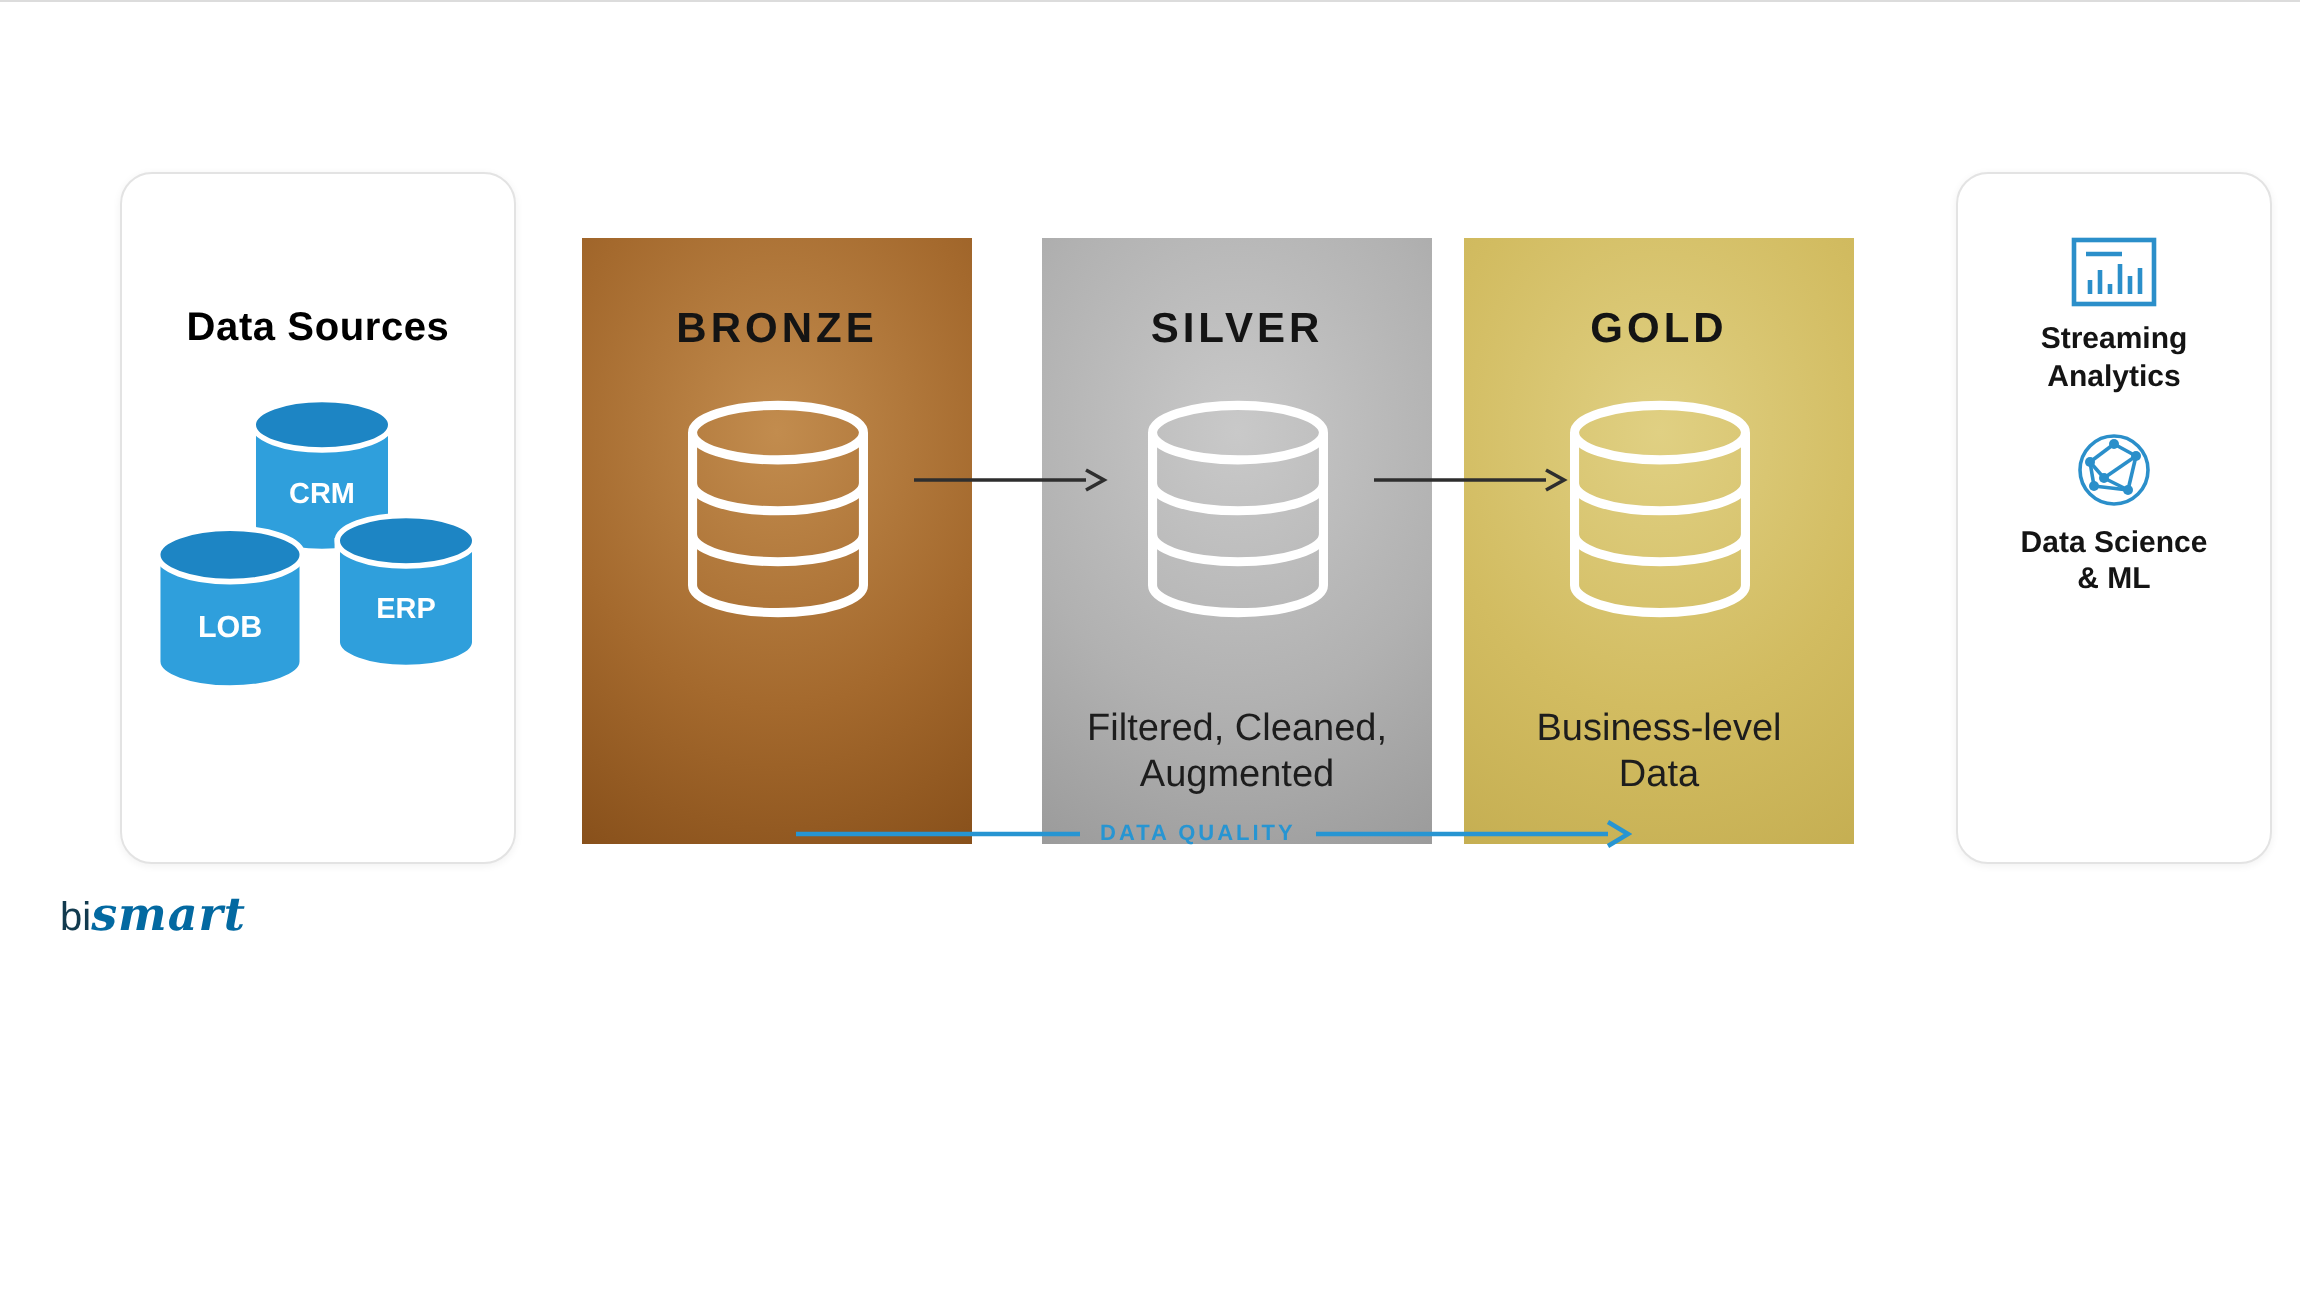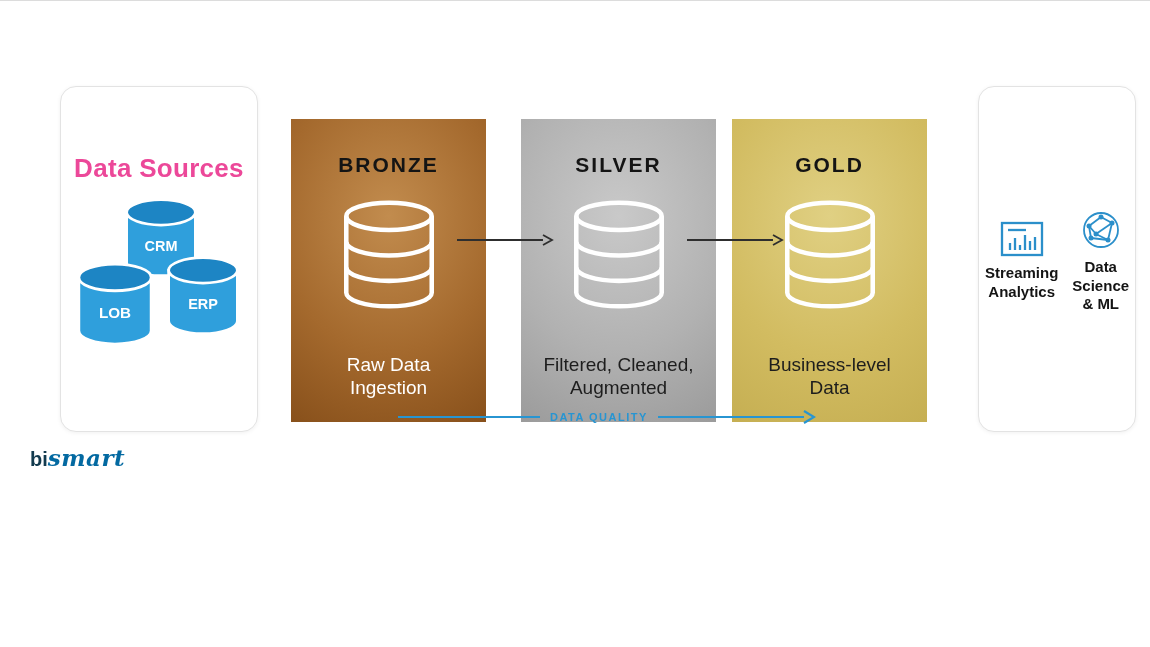--- a/index.html
+++ b/index.html
@@ -21,31 +21,31 @@
   .card {
     position: absolute;
     background: #ffffff;
     border: 1px solid #e3e3e3;
     border-radius: 16px;
     box-shadow: 0 1px 4px rgba(0,0,0,0.06);
     box-sizing: border-box;
   }
   .sources-card { left: 60px; top: 86px; width: 198px; height: 346px; }
   .outputs-card { left: 978px; top: 86px; width: 158px; height: 346px;
-    display: flex; flex-direction: row; align-items: center;
+    display: flex; flex-direction: column; align-items: center;
     padding: 30px 6px 26px; gap: 14px; }
 
   
   .sources-title {
     margin-top: 66px;
     text-align: center;
-    font-size: 26px;
+    font-size: 20px;
     font-weight: bold;
     letter-spacing: 0.3px;
-    color: #ec4899;
+    color: #000000;
   }
   .cyl-cluster { position: absolute; left: 0; top: 0; width: 100%; height: 100%; }
   .cyl { position: absolute; }
   .cyl svg { display: block; width: 100%; height: 100%; }
   .cyl text {
     font-family: "Liberation Sans", sans-serif;
     font-weight: bold;
   }
   .cyl-crm { left: 62px; top: 110px; width: 76px; height: 85px; z-index: 1; }
   .cyl-erp { left: 104px; top: 168px; width: 76px; height: 85px; z-index: 2; }
@@ -127,21 +127,21 @@
     text-align: center;
     line-height: 1.25;
     white-space: pre-line;
     color: #141414;
   }
 
   
   .logo { position: absolute; left: 30px; top: 444px; }
   .logo-bi {
     font-size: 20px;
-    font-weight: bold;
+    font-weight: normal;
     color: #123a4e;
     margin-top: 22px;
   }
   .logo-smart {
     font-family: "DejaVu Serif", serif;
     font-style: italic;
     font-size: 23px;
     font-weight: bold;
     color: #0369a1;
     letter-spacing: 0.5px;
@@ -189,22 +189,20 @@
     <div class="stage-db">
       <svg viewBox="0 0 110 126">
         <g fill="none" stroke="#ffffff" stroke-width="5">
           <ellipse cx="55" cy="21" rx="47" ry="15"></ellipse>
           <path d="M8 21 V105 a47 15 0 0 0 94 0 V21"></path>
           <path d="M8 49 a47 15 0 0 0 94 0"></path>
           <path d="M8 77 a47 15 0 0 0 94 0"></path>
         </g>
       </svg>
     </div>
-    <div class="stage-caption caption-light">Raw Data
-Ingestion</div>
   </div>
 
   <div class="stage stage-silver">
     <div class="stage-name">SILVER</div>
     <div class="stage-db">
       <svg viewBox="0 0 110 126">
         <g fill="none" stroke="#ffffff" stroke-width="5">
           <ellipse cx="55" cy="21" rx="47" ry="15"></ellipse>
           <path d="M8 21 V105 a47 15 0 0 0 94 0 V21"></path>
           <path d="M8 49 a47 15 0 0 0 94 0"></path>

